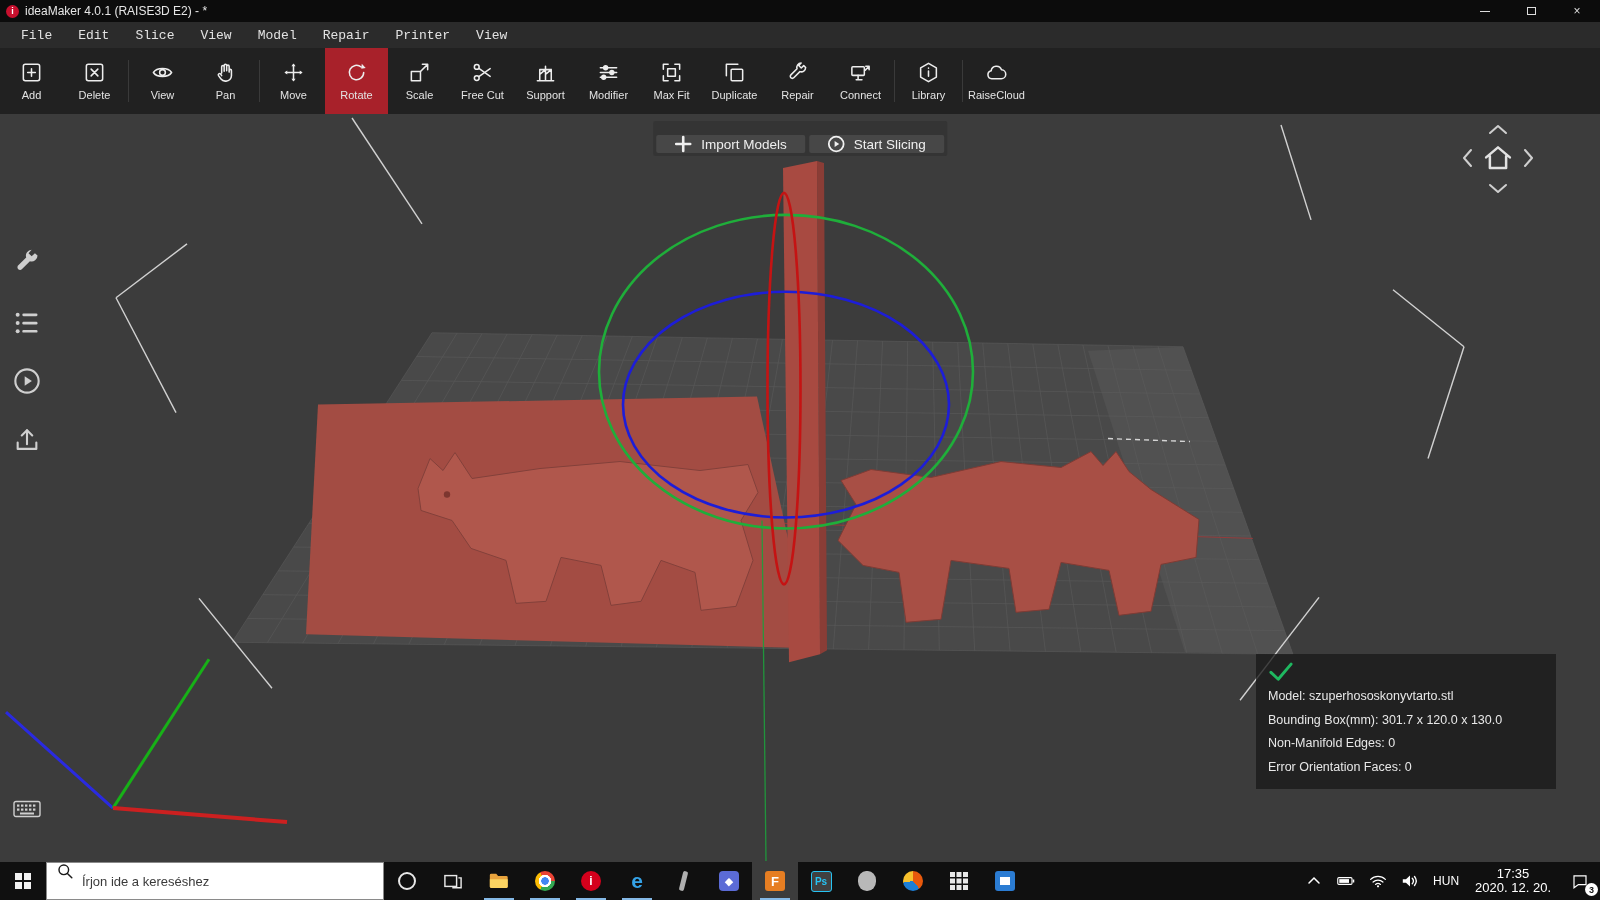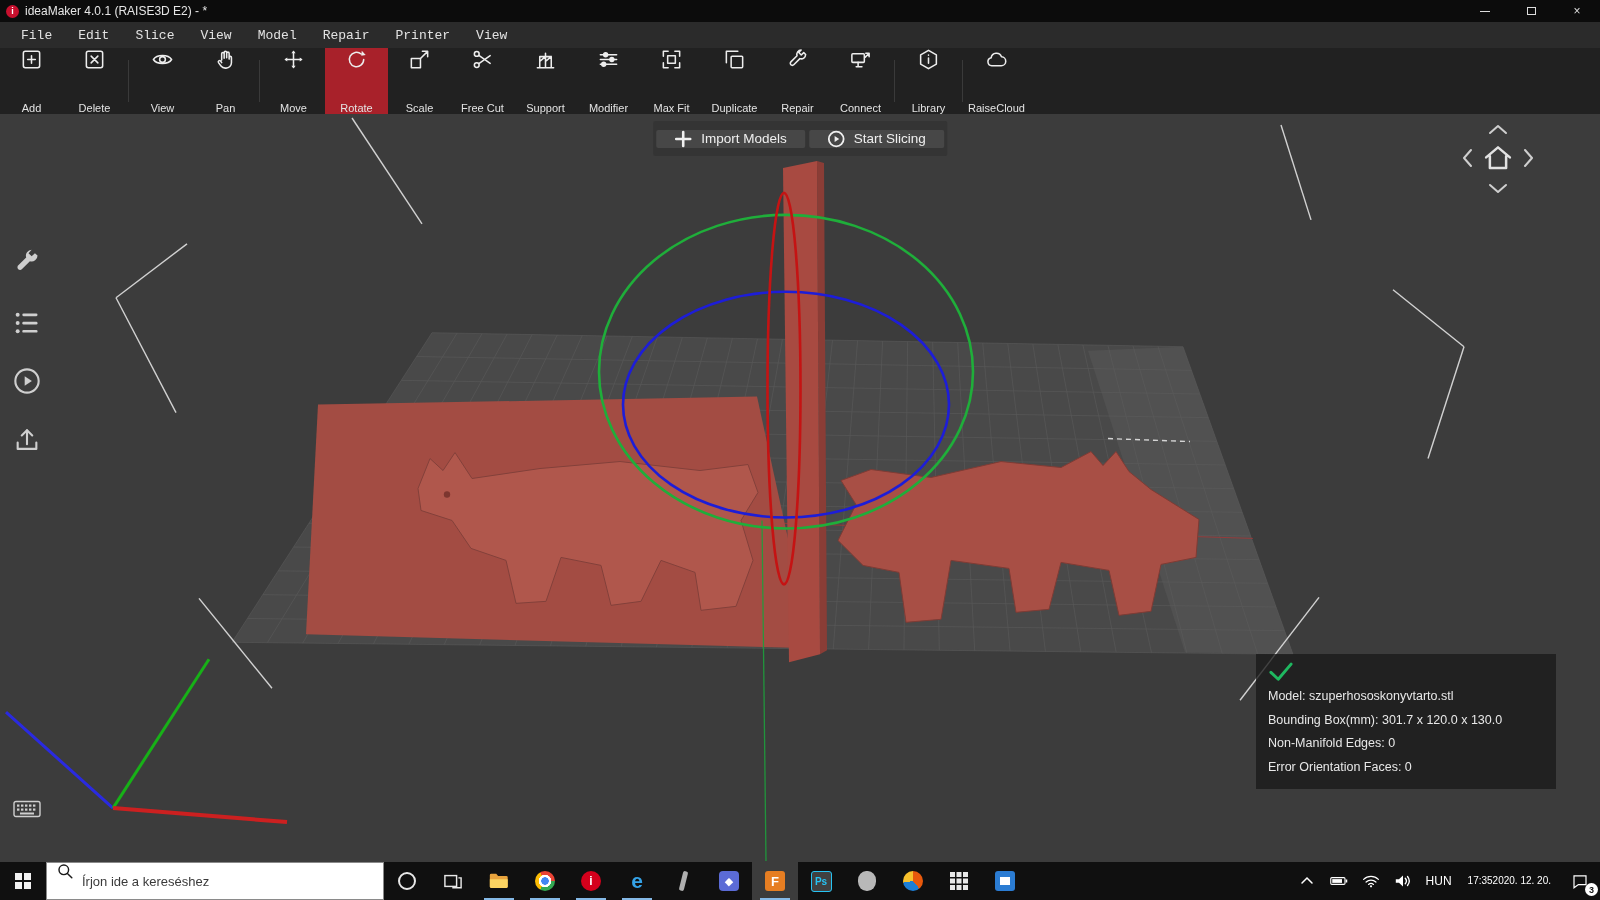--- a/index.html
+++ b/index.html
@@ -15,32 +15,32 @@
   .winbtn { width:46px; height:22px; display:flex; align-items:center; justify-content:center; color:#ddd; font-size:12px; }
   .min-glyph { width:10px; height:1px; background:#ddd; display:inline-block; }
   .max-glyph { width:9px; height:8px; border:1px solid #ddd; display:inline-block; }
 
   
   .menubar { height:26px; background:#2b2b2b; display:flex; align-items:center; color:#e2e2e2; font-size:13px; padding-left:8px; }
   .menu-item { padding:0 13px; height:100%; display:flex; align-items:center; cursor:default;font-family:Liberation Mono, monospace; }
 
   
   .toolbar { height:66px; background:#212121; display:flex; align-items:stretch; }
-  .tool { width:63px; display:flex; flex-direction:column; align-items:center; justify-content:space-between; gap:5px; cursor:pointer; }
+  .tool { width:63px; display:flex; flex-direction:column; align-items:center; justify-content:center; gap:5px; cursor:pointer; }
   .tool.active { background:#a8212a; }
   .tool .tlabel { font-size:11px; color:#e3e3e3; white-space:nowrap; }
   .ticon svg { width:23px; height:23px; stroke:#ededed; fill:none; stroke-width:1.6; stroke-linecap:round; stroke-linejoin:round; display:block; }
   .tsep { width:1px; background:#3a3a3a; margin:12px 2px; }
 
   
   .viewport { position:absolute; left:0; top:114px; width:1600px; height:748px; background:#3c3c3c; overflow:hidden; }
   .scene { position:absolute; left:0; top:0; width:100%; height:100%; }
 
   .actionbar { position:absolute; left:50%; transform:translateX(-50%); top:7px; height:35px;
-    background:rgba(52,52,52,.95); display:flex; align-items:center; padding:3px; gap:4px; border-radius:2px; }
+    background:rgba(52,52,52,.95); display:flex; align-items:flex-end; padding:3px; gap:4px; border-radius:2px; }
   .actionbtn { display:flex; align-items:center; gap:9px; padding:0 18px; background:#474747; color:#efefef; font-size:13.5px; cursor:pointer; border-radius:2px; }
   .actionbtn svg { width:18px; height:18px; stroke:#f0f0f0; fill:none; stroke-width:1.8; stroke-linecap:round; }
 
   .vp-icon { position:absolute; width:34px; height:34px; display:flex; align-items:center; justify-content:center; cursor:pointer; }
   .vp-icon svg { width:28px; height:28px; }
 
   .navpad { position:absolute; top:2px; right:56px; width:92px; height:88px; display:grid;
     grid-template-columns:1fr 1fr 1fr; grid-template-rows:1fr 1fr 1fr; align-items:center; justify-items:center; color:#cfcfcf; }
   .navpad svg { stroke:#cfcfcf; fill:none; stroke-width:2; stroke-linecap:round; stroke-linejoin:round; }
 
@@ -57,21 +57,21 @@
   .search { width:338px; height:38px; background:#fff; border:1px solid #8a8a8a; display:flex; gap:9px; padding:0 10px; }
   .search input { border:none; outline:none; background:transparent; font-size:13px; width:100%; font-family:"Liberation Sans", sans-serif; color:#111; }
   .search input::placeholder { color:#3a3a3a; opacity:1; }
   .search svg { width:16px; height:16px; stroke:#1a1a1a; fill:none; stroke-width:1.8; stroke-linecap:round; flex:0 0 auto; }
   .winlogo { display:grid; grid-template-columns:7px 7px; grid-template-rows:7px 7px; gap:1.5px; }
   .winlogo span { background:#f2f2f2; }
   .circle-icon { width:20px; height:20px; border-radius:50%; }
   .tray { margin-left:auto; display:flex; align-items:center; height:100%; }
   .tray-item { height:100%; display:flex; align-items:center; justify-content:center; padding:0 7px; font-size:12px; cursor:pointer; }
   .tray-item svg { width:18px; height:16px; stroke:#fff; fill:none; stroke-width:1.5; stroke-linecap:round; }
-  .clock { display:flex; align-items:center; justify-content:center; font-size:10px; line-height:14px; padding:0 9px; }
+  .clock { display:flex; flex-direction:column; align-items:center; justify-content:center; font-size:13px; line-height:14px; padding:0 9px; }
   .badge { position:absolute; right:2px; bottom:4px; min-width:13px; height:13px; border-radius:50%; background:#fff; color:#111;
     font-size:9px; display:flex; align-items:center; justify-content:center; font-weight:bold; }
 </style>
 </head>
 <body>
 
 <div class="titlebar">
   <span class="app-logo">i</span>
   <span class="title">ideaMaker 4.0.1 (RAISE3D E2) - *</span>
   <span class="spacer"></span>

